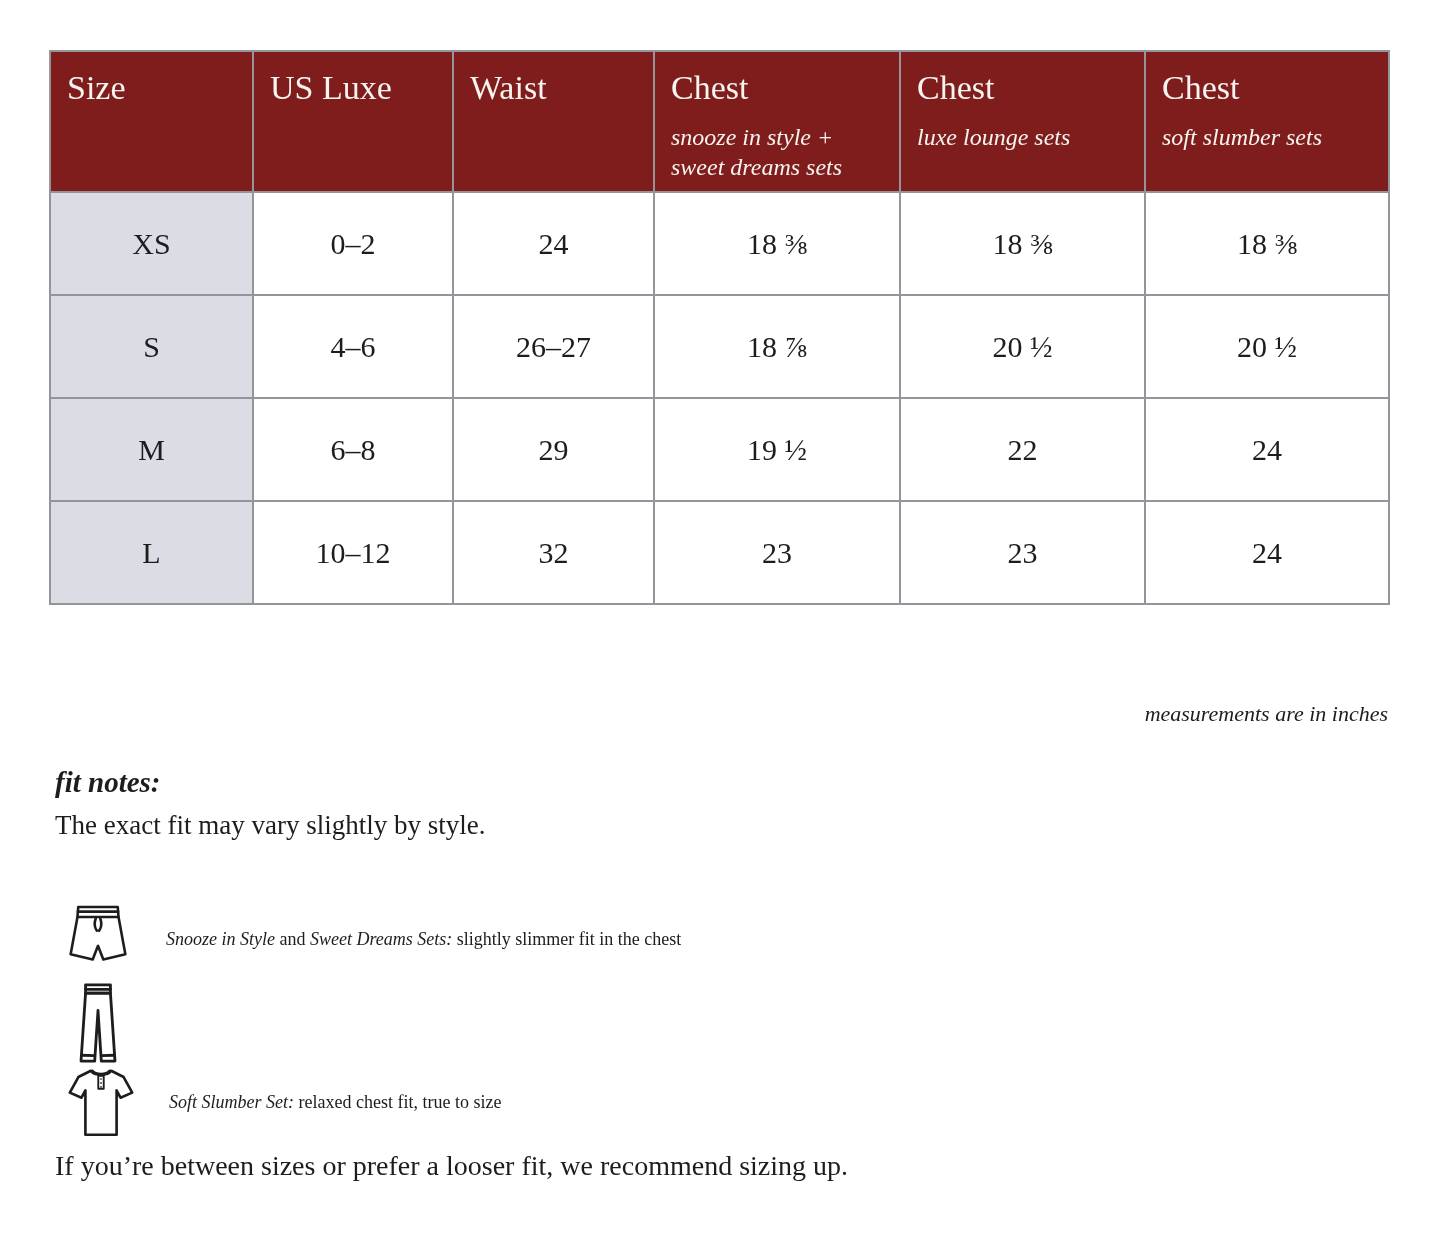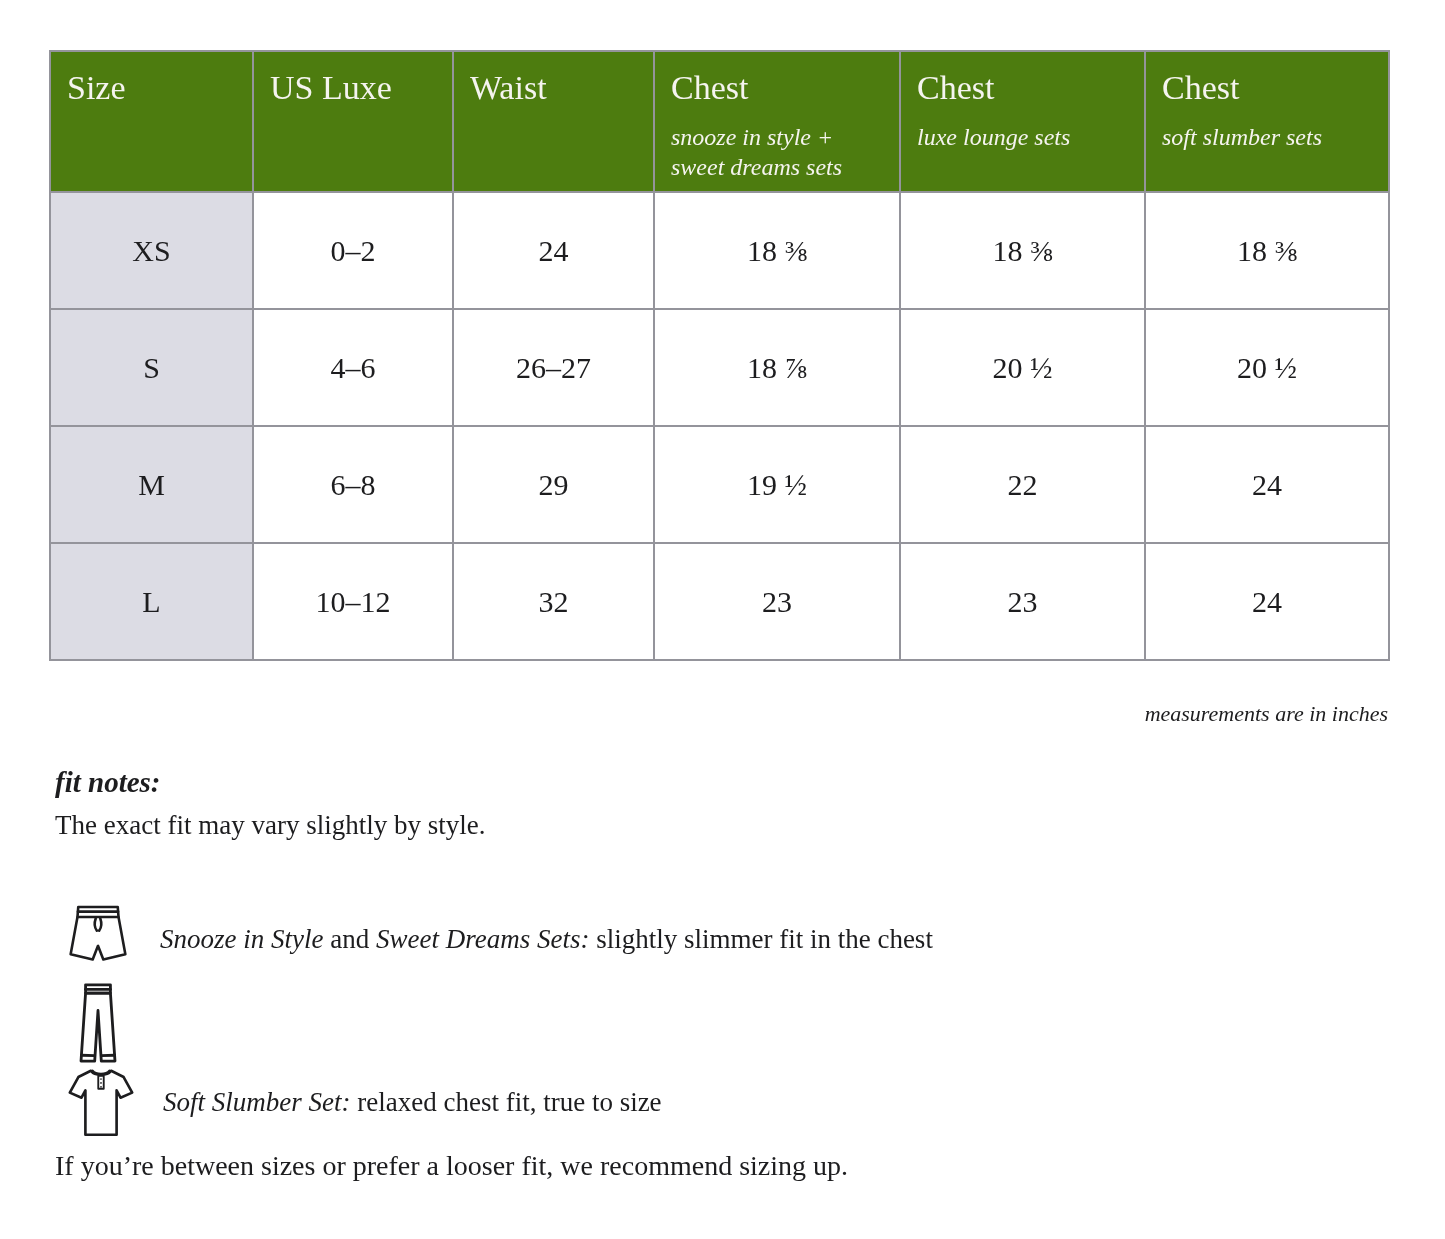--- a/index.html
+++ b/index.html
@@ -18,29 +18,29 @@
   .size-table col.c1 { width:203px; }
   .size-table col.c2 { width:200px; }
   .size-table col.c3 { width:201px; }
   .size-table col.c4 { width:246px; }
   .size-table col.c5 { width:245px; }
   .size-table col.c6 { width:244px; }
 
   .size-table th, .size-table td { border:2px solid #94949b; box-sizing:border-box; }
 
   .size-table thead th {
-    background:#4d7c0f; color:#f5f4ef;
+    background:#7f1d1d; color:#f5f4ef;
     text-align:left; vertical-align:top;
     padding:18px 10px 8px 16px;
     font-weight:normal; height:130px;
   }
   .hlabel { font-size:34px; line-height:1.05; }
   .hsub { font-style:italic; font-size:24px; line-height:1.28; margin-top:16px; }
 
-  .size-table tbody tr { height:117px; }
+  .size-table tbody tr { height:103px; }
   .size-table tbody th, .size-table tbody td {
     text-align:center; vertical-align:middle; font-size:30px; font-weight:normal;
   }
   .size-table tbody th.size-cell { background:#dcdce4; }
 
   .measure-note {
     position:absolute; left:49px; top:701px; width:1339px;
     text-align:right; font-style:italic; font-size:22px;
   }
 
@@ -51,21 +51,21 @@
   }
   .fit-intro {
     position:absolute; left:55px; top:804px;
     font-size:27px; line-height:42px;
   }
   .note-row { position:absolute; display:flex; align-items:center; }
   .note-row .icon-box {
     width:80px; display:flex; justify-content:center; align-items:center;
     flex:0 0 80px;
   }
-  .note-text { font-size:27px; margin-left:22px; white-space:pre-wrap; }
+  .note-text { font-size:18px; margin-left:28px; white-space:pre-wrap; }
   .em { font-style:italic; }
   .row-snooze  { left:58px; top:896px;  height:86px; }
   .row-luxe    { left:58px; top:980px;  height:90px; }
   .row-slumber { left:61px; top:1060px; height:84px; }
 
   .closing { position:absolute; left:55px; top:1150px; font-size:28px;text-align:center; }
 
   svg.garment { stroke:#1d1d1f; fill:none; stroke-width:3.4; stroke-linejoin:round; stroke-linecap:round; }
 </style>
 </head>

